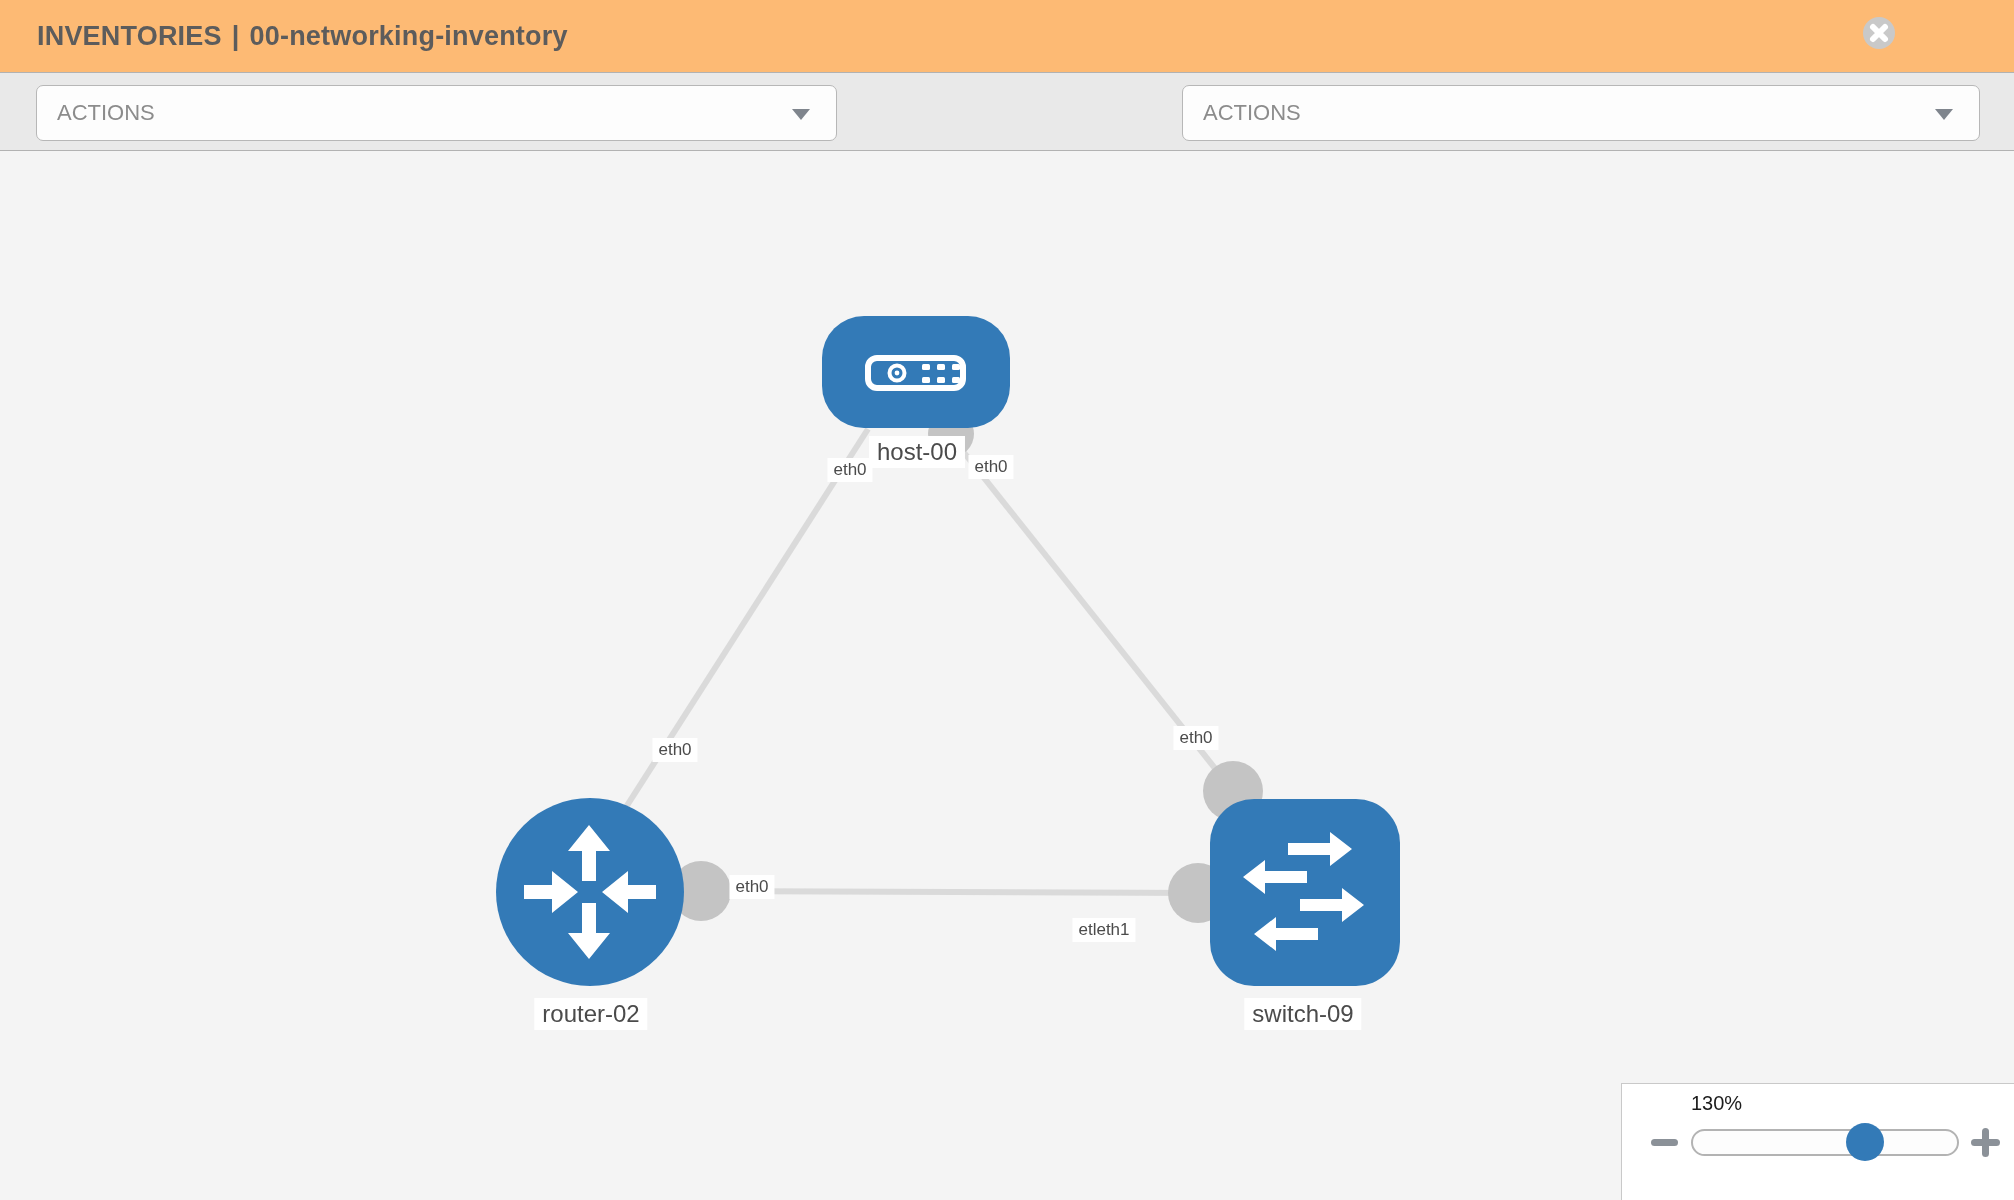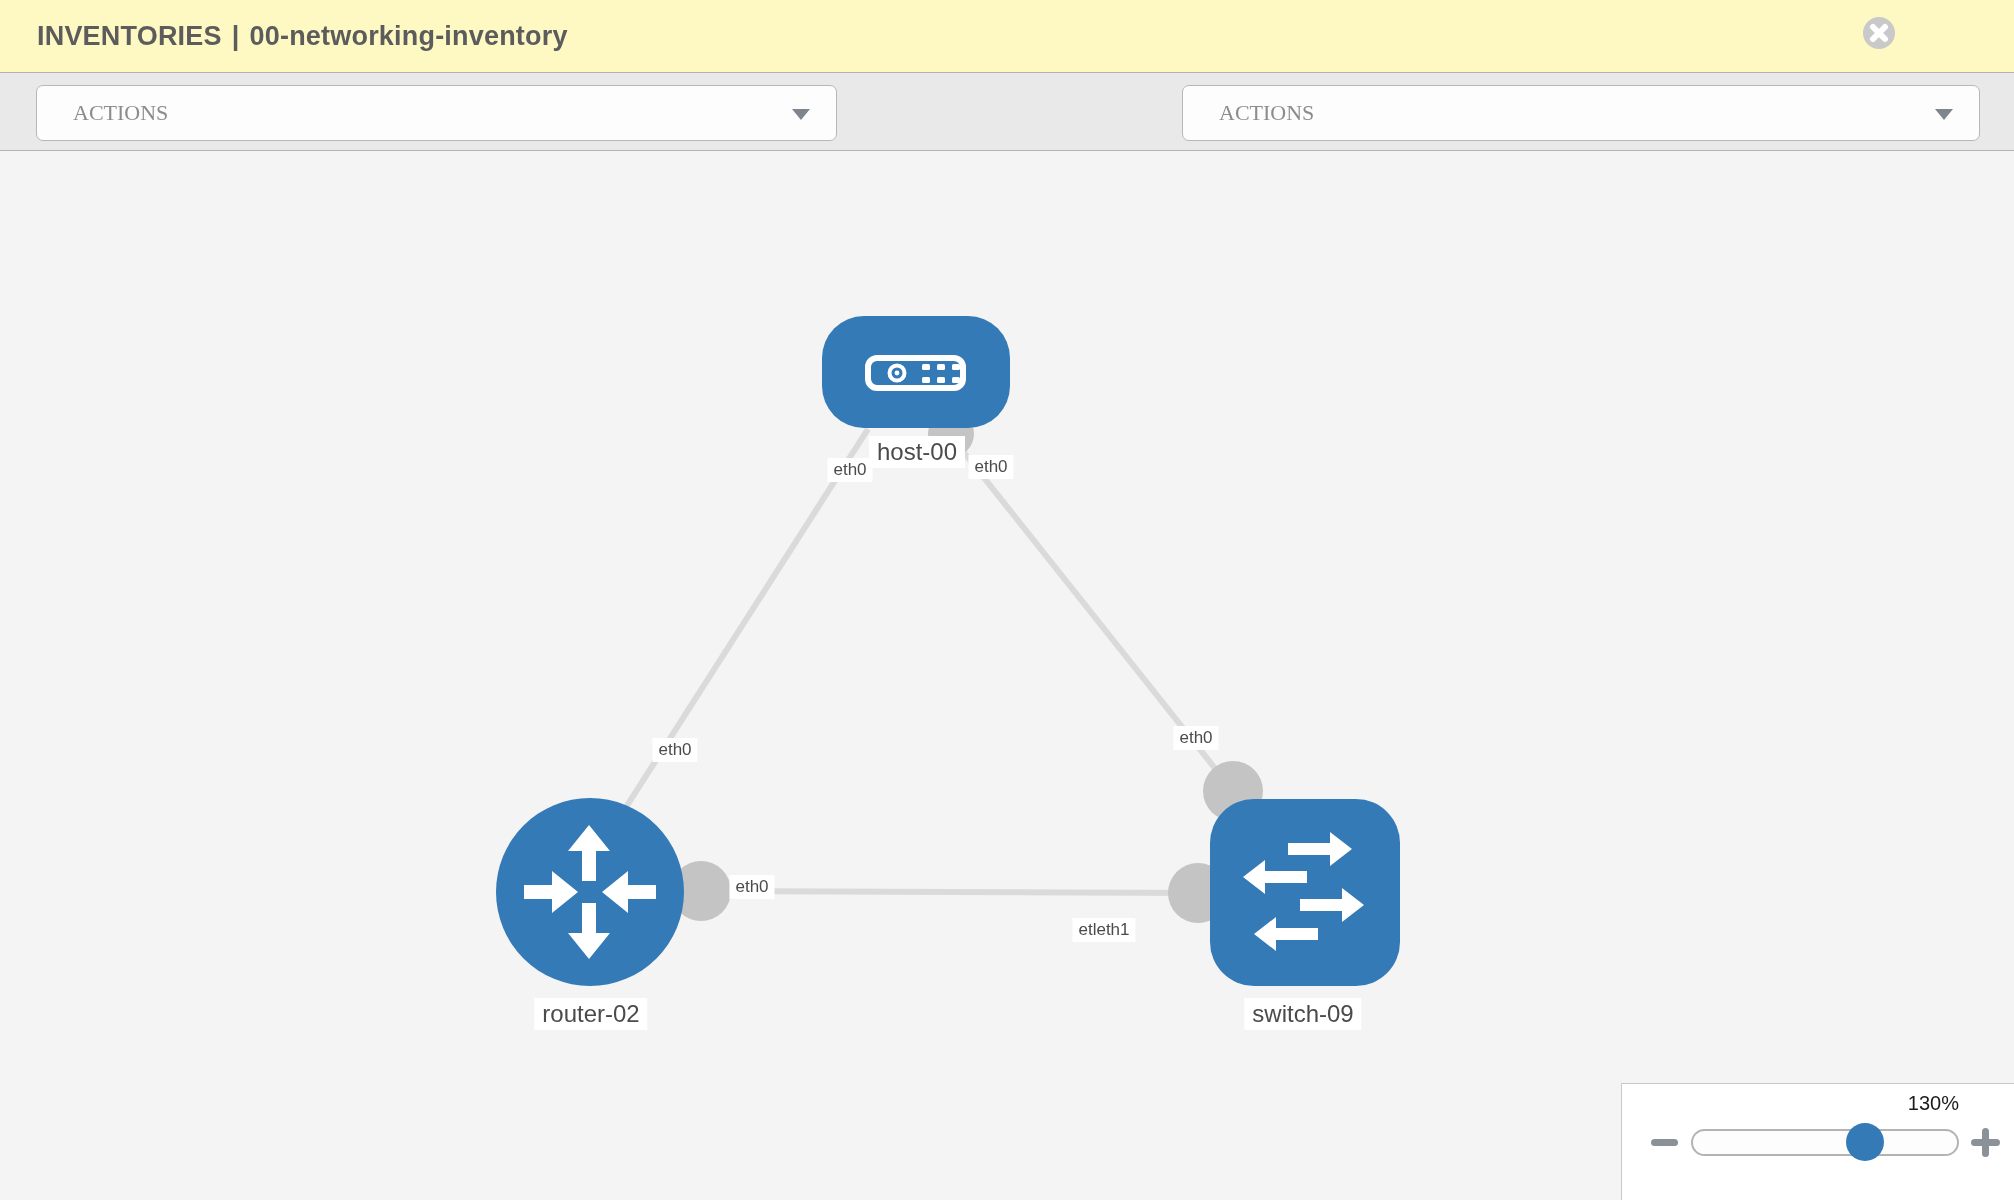--- a/index.html
+++ b/index.html
@@ -1,34 +1,34 @@
 <!DOCTYPE html>
 <html><head>
 <meta charset="utf-8">
 <style>
   * { margin:0; padding:0; box-sizing:border-box; }
   html,body { width:2014px; height:1200px; overflow:hidden; background:#fff;
               font-family:"Liberation Sans", sans-serif; }
   #app { position:relative; width:2014px; height:1200px; }
 
   
-  .header { position:absolute; left:0; top:0; width:2014px; height:72px; background:#fef9c3; }
+  .header { position:absolute; left:0; top:0; width:2014px; height:72px; background:#fdba74; }
   .title { position:absolute; left:37px; top:0; line-height:72px; font-size:27px;
            font-weight:bold; color:#5c5c5c; letter-spacing:0.2px; }
   .title .sep { margin:0 10px; }
   .close-btn { position:absolute; left:1862px; top:16px; width:34px; height:34px;
                border:none; background:transparent; cursor:pointer; padding:0; }
 
   
   .toolbar { position:absolute; left:0; top:72px; width:2014px; height:79px;
              background:#e9e9e9; border-top:1px solid #b2b2b2; border-bottom:1px solid #b2b2b2; }
   .select { position:absolute; top:12px; height:56px; background:#fdfdfd;
             border:1px solid #b7b7b7; border-radius:7px; }
-  .select .lbl { position:absolute; left:36px; top:0; line-height:54px; font-size:22px;
-                 color:#8c8c8c;font-family:Liberation Serif, serif; }
+  .select .lbl { position:absolute; left:20px; top:0; line-height:54px; font-size:22px;
+                 color:#8c8c8c; }
   .caret { position:absolute; right:26px; top:23px; width:0; height:0;
            border-left:9px solid transparent; border-right:9px solid transparent;
            border-top:11px solid #7f858d; }
   .select.actions { left:36px;  width:801px; }
   .select.search  { left:1182px; width:798px; }
   .tool-btn { position:absolute; top:94px; width:40px; height:40px; border:none;
               background:transparent; cursor:pointer; padding:0; }
   .tool-btn.wrench { left:1046px; }
   .tool-btn.key    { left:1114px; }
 
@@ -38,21 +38,21 @@
   .canvas svg { position:absolute; left:0; top:0; }
 
   .if-label, .node-label { position:absolute; transform:translate(-50%,-50%);
             background:#ffffff; color:#4b4b4b; white-space:nowrap; }
   .if-label   { font-size:17px; padding:2px 6px; z-index:3; }
   .node-label { font-size:24px; padding:2px 8px; z-index:4; }
 
   
   .zoom-panel { position:absolute; left:1621px; top:1083px; width:400px; height:130px;
                 background:#ffffff; border:1px solid #c9c9c9; }
-  .zoom-level { position:absolute; left:69px; top:8px; width:268px; text-align:right;
+  .zoom-level { position:absolute; left:69px; top:8px; width:268px; text-align:left;
                 font-size:20px; color:#1c1c1c; }
   .zoom-minus { position:absolute; left:29px; top:55px; width:27px; height:7px;
                 background:#8b9198; border-radius:3.5px; cursor:pointer; }
   .zoom-track { position:absolute; left:69px; top:45px; width:268px; height:27px;
                 background:#fdfdfd; border:2px solid #b3b3b3; border-radius:14px;
                 cursor:pointer; }
   .zoom-handle { position:absolute; left:153px; top:-8px; width:38px; height:38px;
                  border-radius:50%; background:#337ab7; cursor:pointer; }
   .zoom-plus { position:absolute; left:349px; top:44px; width:29px; height:29px; cursor:pointer; }
   .zoom-plus .h { position:absolute; left:0; top:11px; width:29px; height:7px;

